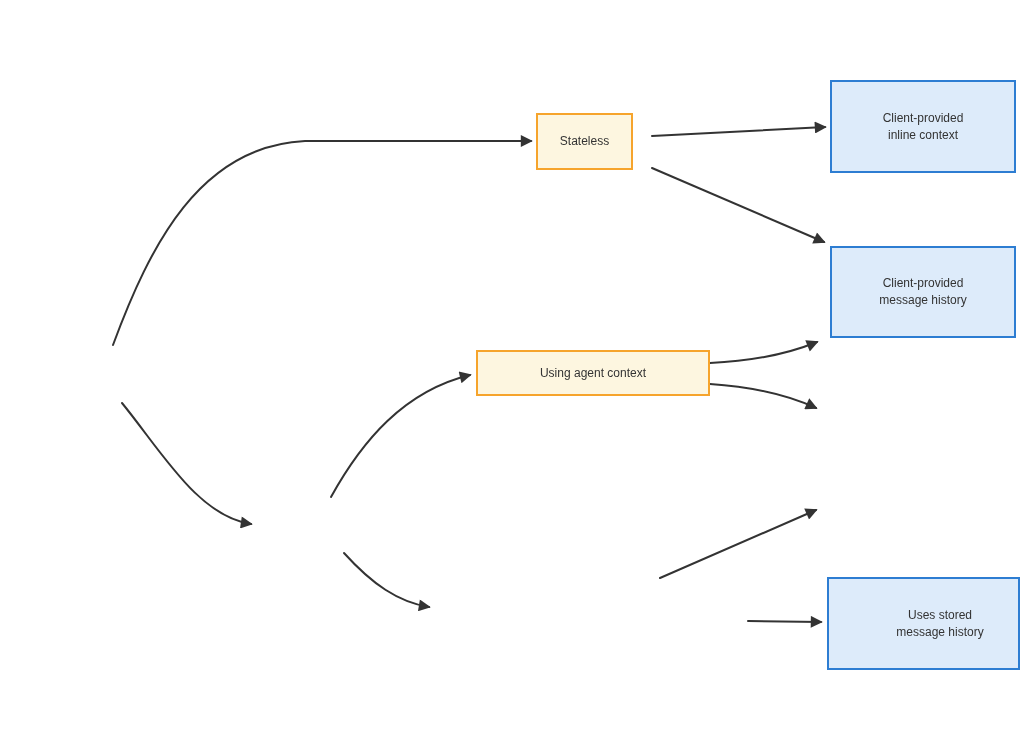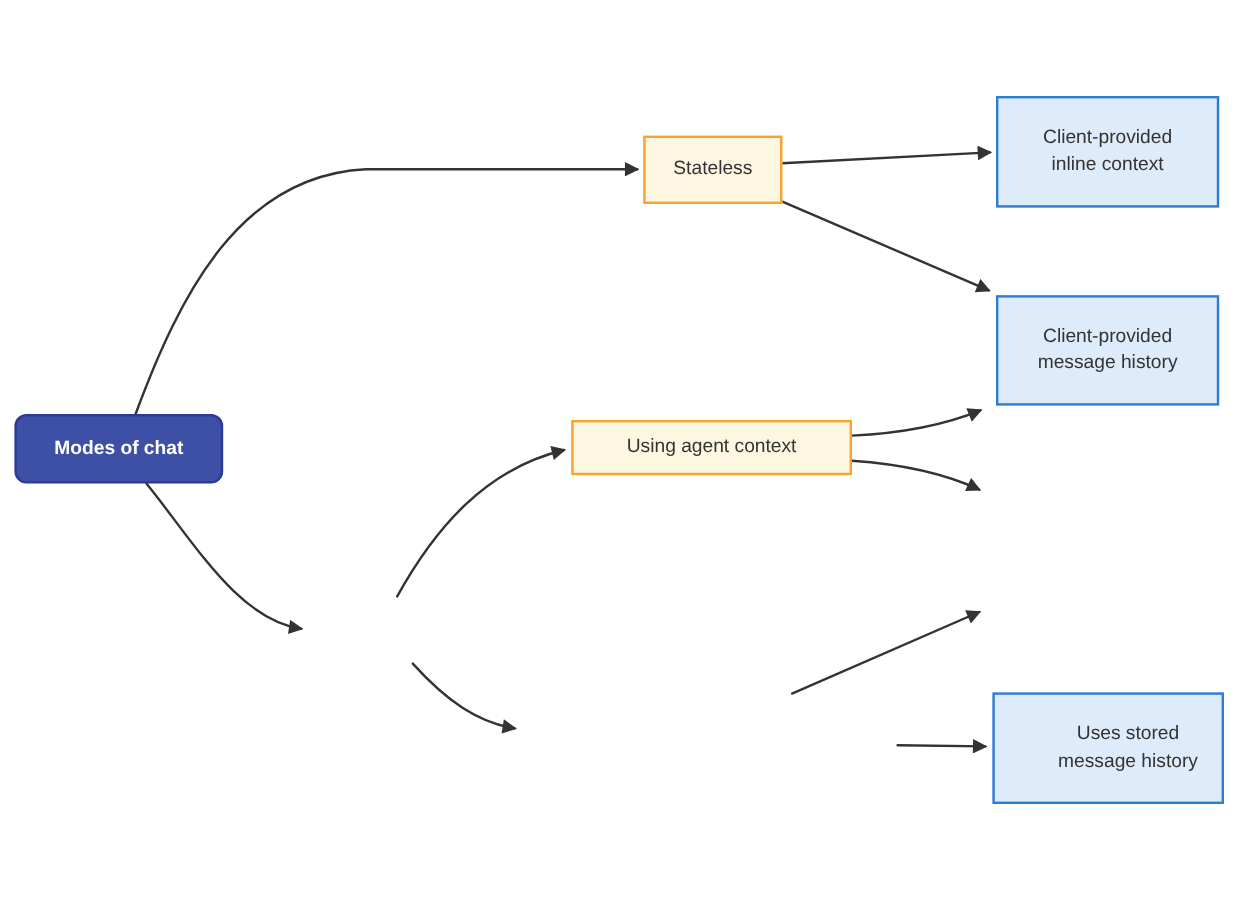--- a/index.html
+++ b/index.html
@@ -25,21 +25,21 @@
     stroke-width: 2;
     stroke-linecap: round;
   }
   .node {
     position: absolute;
     box-sizing: border-box;
     display: flex;
     align-items: center;
     justify-content: center;
     text-align: center;
-    font-size: 16px;
+    font-size: 12px;
     color: var(--c-text-dark, #333333);
     padding: 4px 10px;
   }
   .node-label {
     white-space: pre-line;
     line-height: 1.4;
   }
   .node.primary {
     background: var(--c-primary-fill, #3e50a5);
     border: 2px solid var(--c-primary-stroke, #2a3a96);
@@ -73,25 +73,22 @@
     <path class="edge" d="M652,136 L825,127" marker-end="url(#arrow)"></path>
     <path class="edge" d="M652,168 L824,242" marker-end="url(#arrow)"></path>
     <path class="edge" d="M710,363 C755,361 790,353 817,342" marker-end="url(#arrow)"></path>
     <path class="edge" d="M710,384 C755,387 790,396 816,408" marker-end="url(#arrow)"></path>
     <path class="edge" d="M331,497 C362,441 404,391 470,375" marker-end="url(#arrow)"></path>
     <path class="edge" d="M344,553 C372,584 398,602 429,607" marker-end="url(#arrow)"></path>
     <path class="edge" d="M660,578 L816,510" marker-end="url(#arrow)"></path>
     <path class="edge" d="M748,621 L821,622" marker-end="url(#arrow)"></path>
   </svg>
 
-  <div class="node primary" style="left:12px; top:345px; width:174px; height:58px;">
-    <span class="node-label">Modes of chat</span>
-  </div>
 
-  <div class="node decision" style="left:536px; top:113px; width:116px; height:57px;">
+  <div class="node decision" style="left:536px; top:113px; width:97px; height:57px;">
     <span class="node-label">Stateless</span>
   </div>
 
 
   <div class="node decision" style="left:476px; top:350px; width:234px; height:46px;">
     <span class="node-label">Using agent context</span>
   </div>
 
 
   <div class="node outcome" style="left:830px; top:80px; width:186px; height:93px;">

